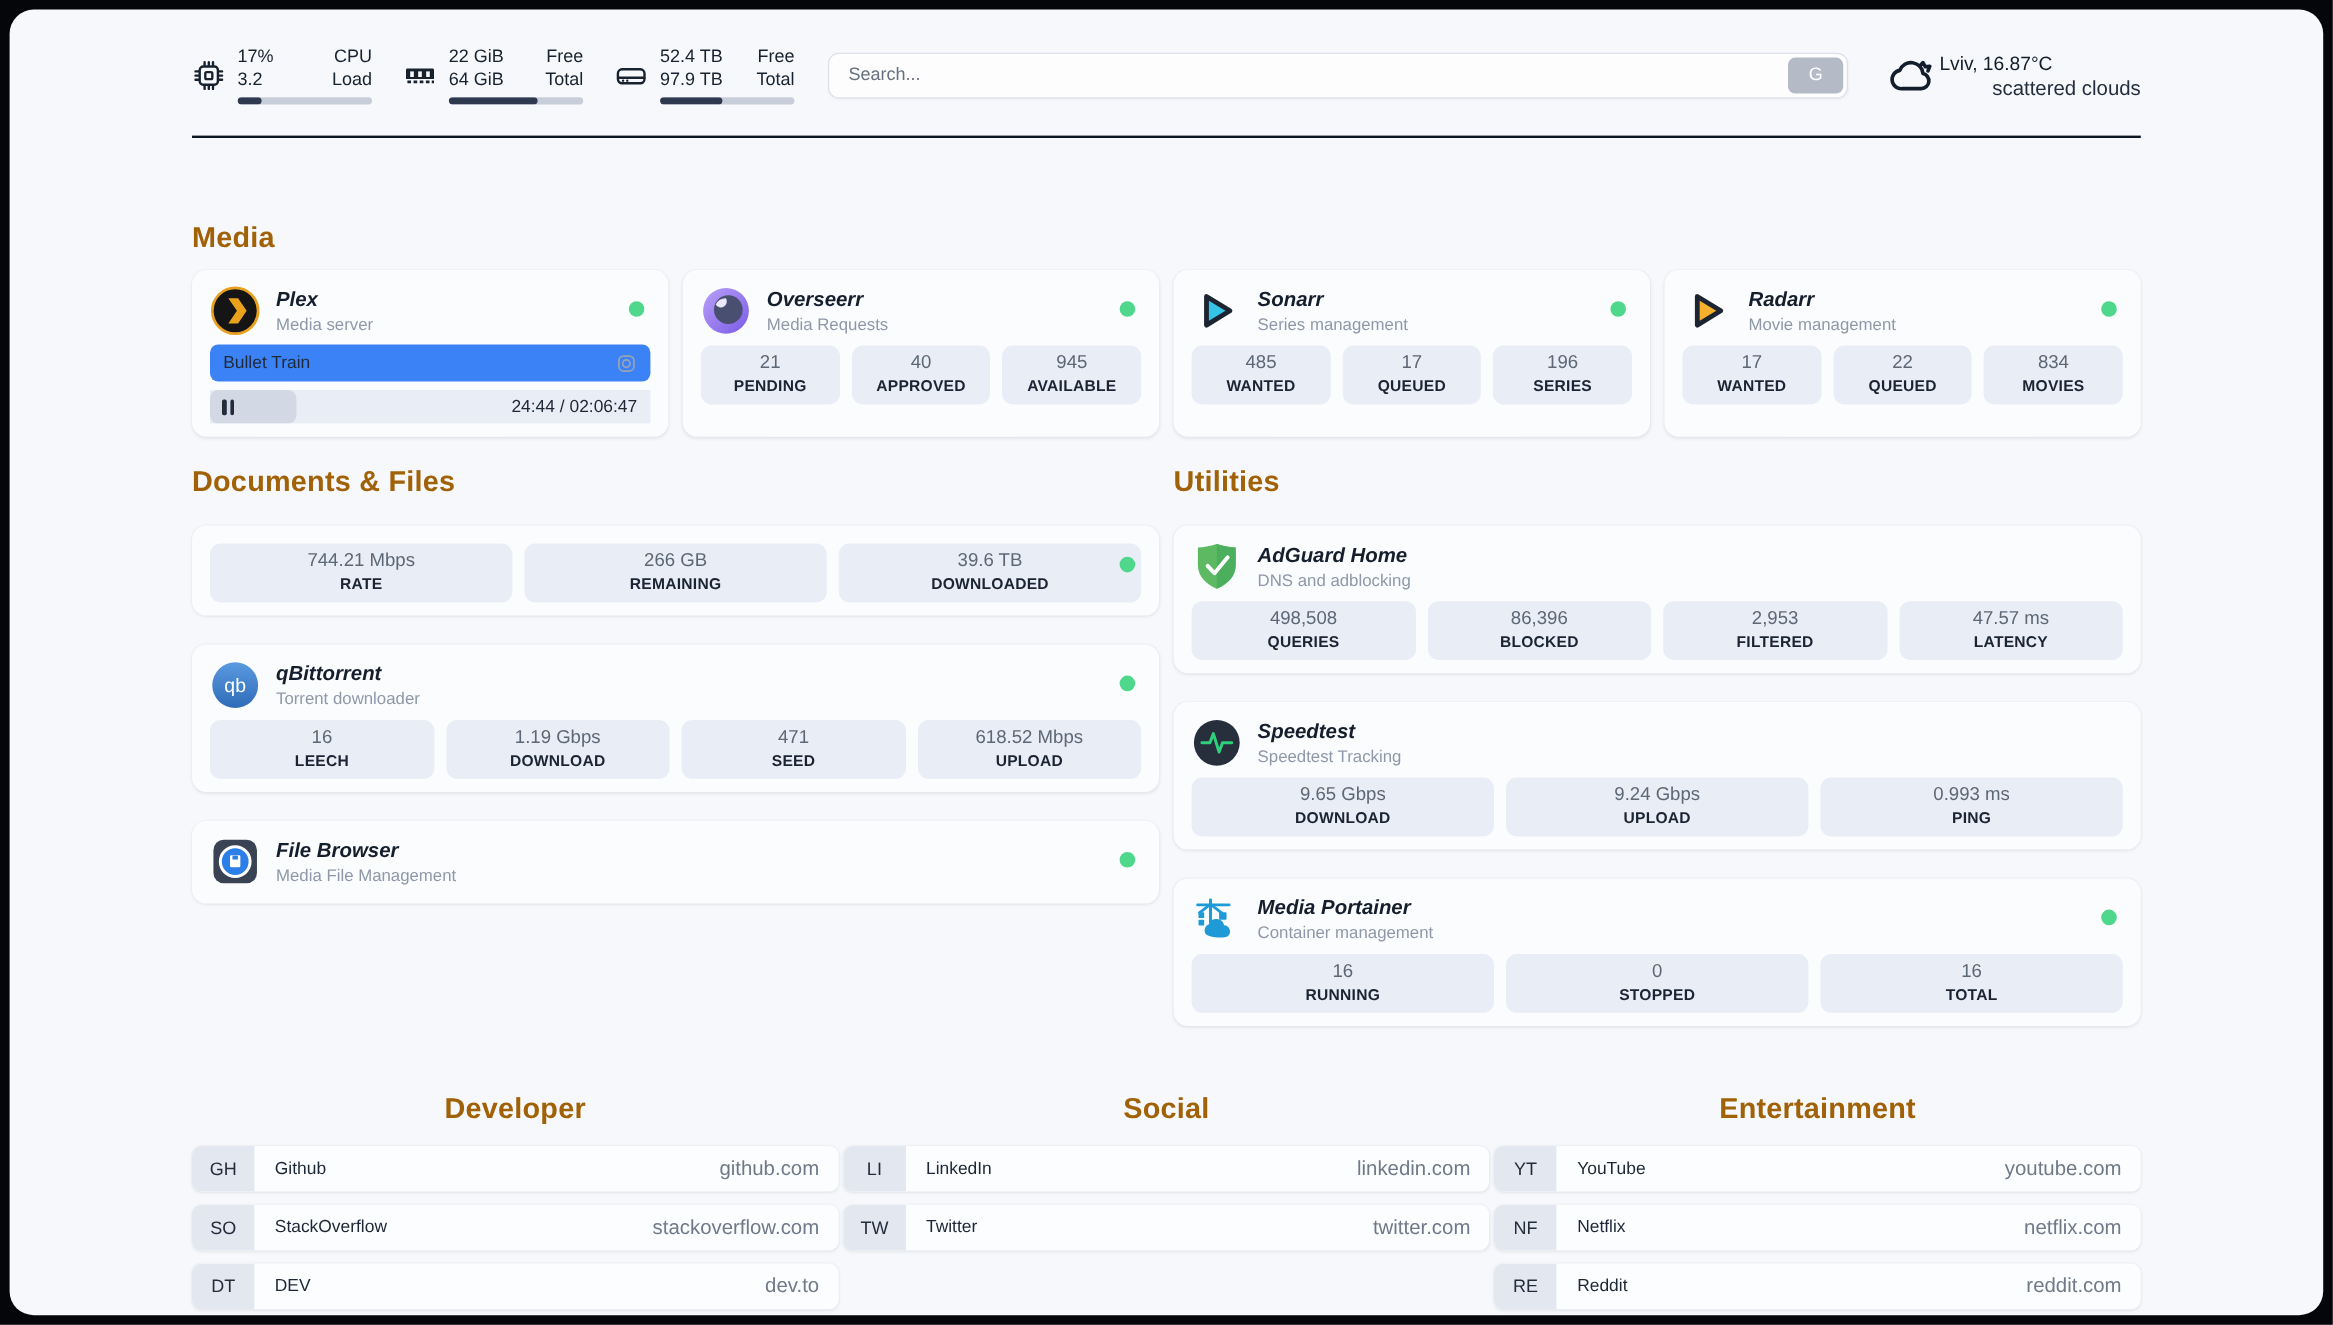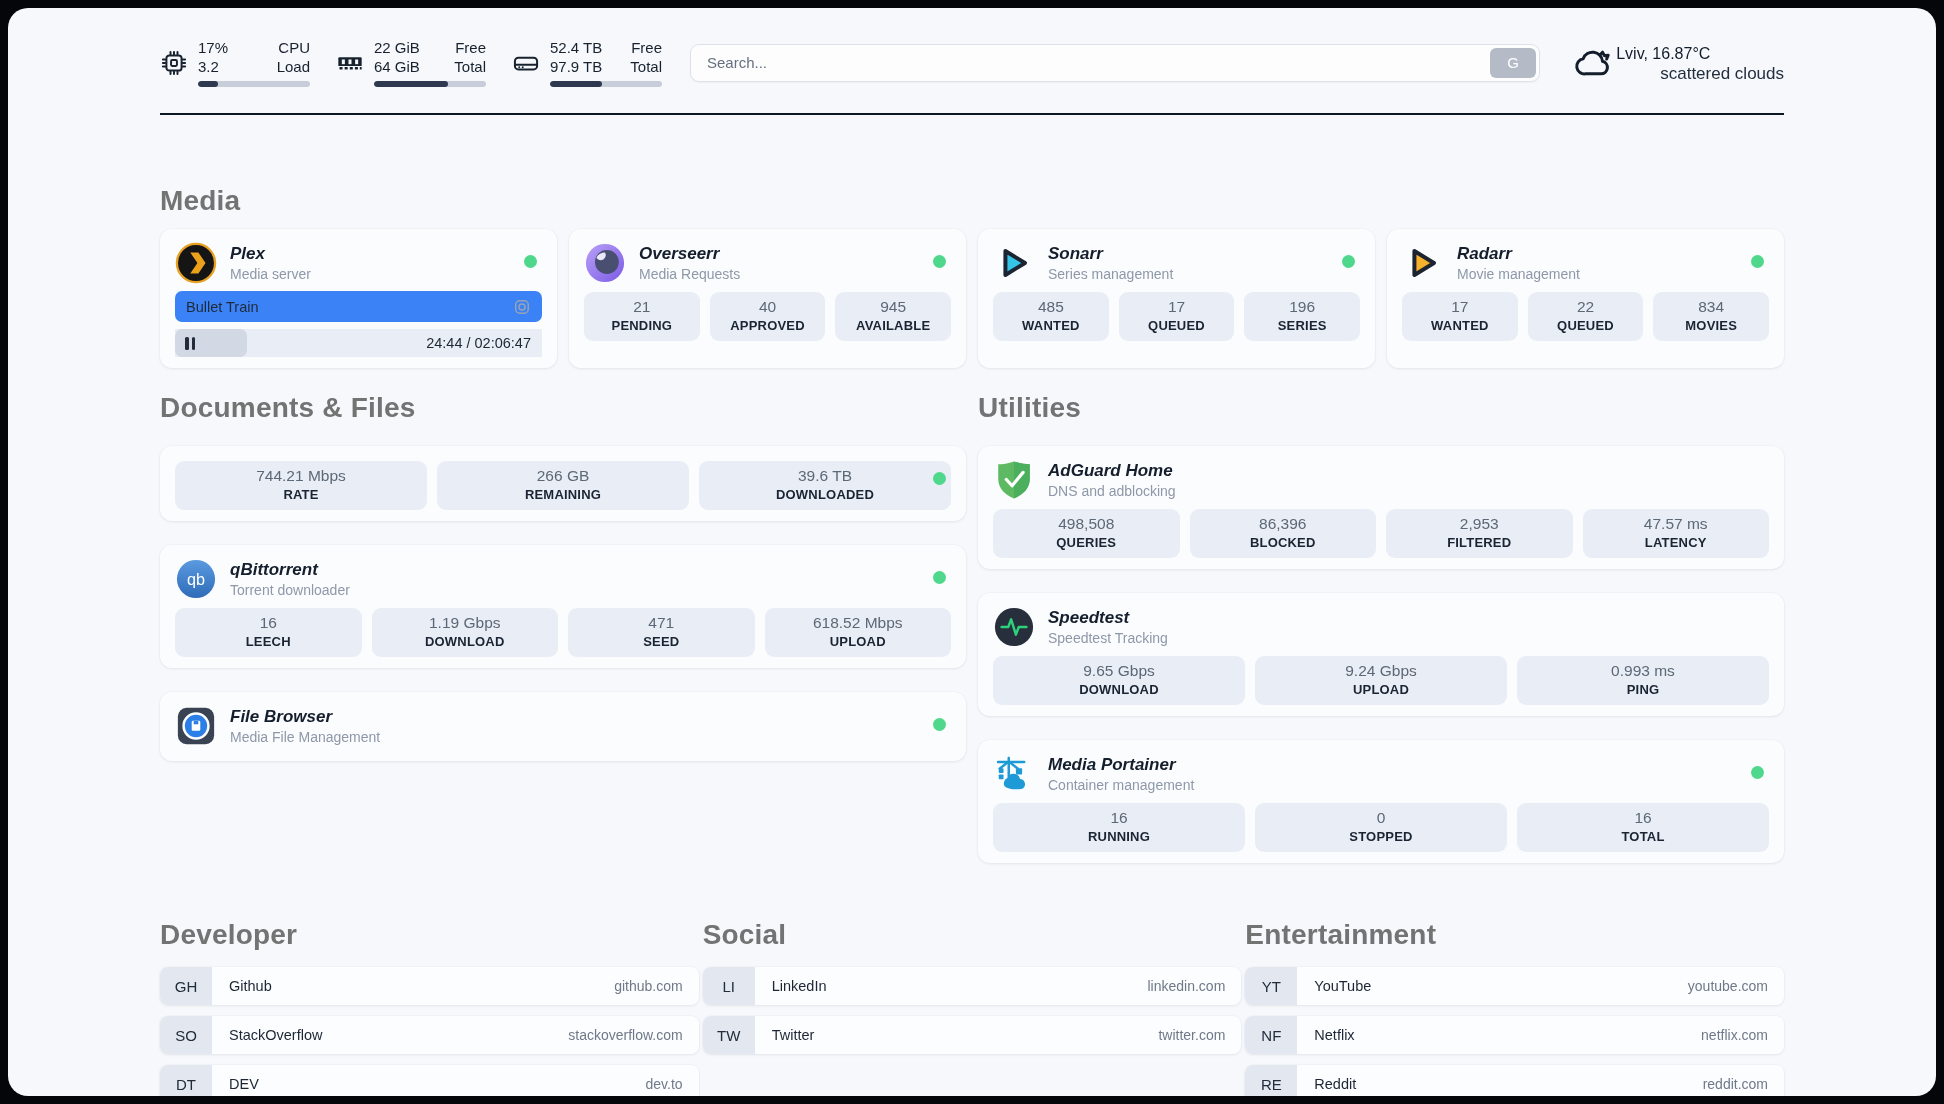--- a/index.html
+++ b/index.html
@@ -44,21 +44,21 @@
     cursor:pointer; font-family:"Liberation Sans", sans-serif;
   }
   .weather { display:flex; gap:2px; align-items:center; }
   .weather-icon { width:40px; height:40px; color:#131d2b; }
   .weather-loc { font-size:16px; color:#131d2b; line-height:21px; }
   .weather-cond { font-size:17px; color:#232e3e; line-height:19px;margin-left:44px; }
 
   .divider { margin-top:26px; border-top:2px solid #0d1624; }
 
   
-  .section-heading { font-size:28px; font-weight:700; color:#737373; letter-spacing:.2px; }
+  .section-heading { font-size:24px; font-weight:700; color:#a16207; letter-spacing:.2px; }
   .media-heading { margin-top:70px; margin-bottom:12px; }
 
   .media-grid { display:grid; grid-template-columns:repeat(4,1fr); gap:12px; }
 
   .card {
     background:#fbfcfe; border-radius:12px; padding:10px 15px 11px 15px;
     box-shadow:0 1px 3px rgba(15,23,42,.07), 0 0 0 1px rgba(15,23,42,.015);
     position:relative;
   }
   .app-row { display:flex; align-items:center; gap:13px; height:48px; }
@@ -91,34 +91,34 @@
   .np-fill { position:absolute; left:0; top:0; bottom:0; background:#d2d8e4; border-radius:7px; }
   .np-pause { position:relative; margin-left:10px; display:flex; gap:3px; cursor:pointer; }
   .np-pause span { width:3.5px; height:13px; background:#222c3b; border-radius:1.5px; display:block; }
   .np-time { position:relative; margin-left:auto; padding-right:11px; font-size:14.5px; color:#1d2735; }
 
   .two-col { margin-top:24px; display:grid; grid-template-columns:1fr 1fr; gap:12px; }
   .col-heading { margin-bottom:22px; }
   .card-stack { display:flex; flex-direction:column; gap:24px; }
 
   
-  .bookmarks { margin-top:56px; display:grid; grid-template-columns:repeat(3,1fr); gap:4px; }
+  .bookmarks { margin-top:56px; display:grid; grid-template-columns:repeat(3,1fr); gap:4px;text-align:center; }
   .bm-heading { margin-bottom:16px; }
   .bm-stack { display:flex; flex-direction:column; gap:11px; }
   .bm-row {
     display:flex; align-items:stretch; height:38px; background:#fcfdff; border-radius:8px;
     box-shadow:0 1px 3px rgba(15,23,42,.07), 0 0 0 1px rgba(15,23,42,.015);
     overflow:hidden; cursor:pointer; text-decoration:none; color:inherit;
   }
   .bm-abbr {
     width:52px; flex:none; background:#e3e8f0; display:flex; align-items:center; justify-content:center;
     font-size:15px; color:#222c3a;
   }
   .bm-title { align-self:center; padding-left:17px; font-size:14.5px; color:#1c2634; }
-  .bm-url { margin-left:auto; align-self:center; padding-right:16px; font-size:14px; color:#6f7988; }
+  .bm-url { margin-left:auto; align-self:center; padding-right:16px; font-size:17px; color:#6f7988; }
 
   svg { display:block; }
 </style>
 </head>
 <body>
 
 <div class="frame">
   <div class="content">
 
     <div class="header">

